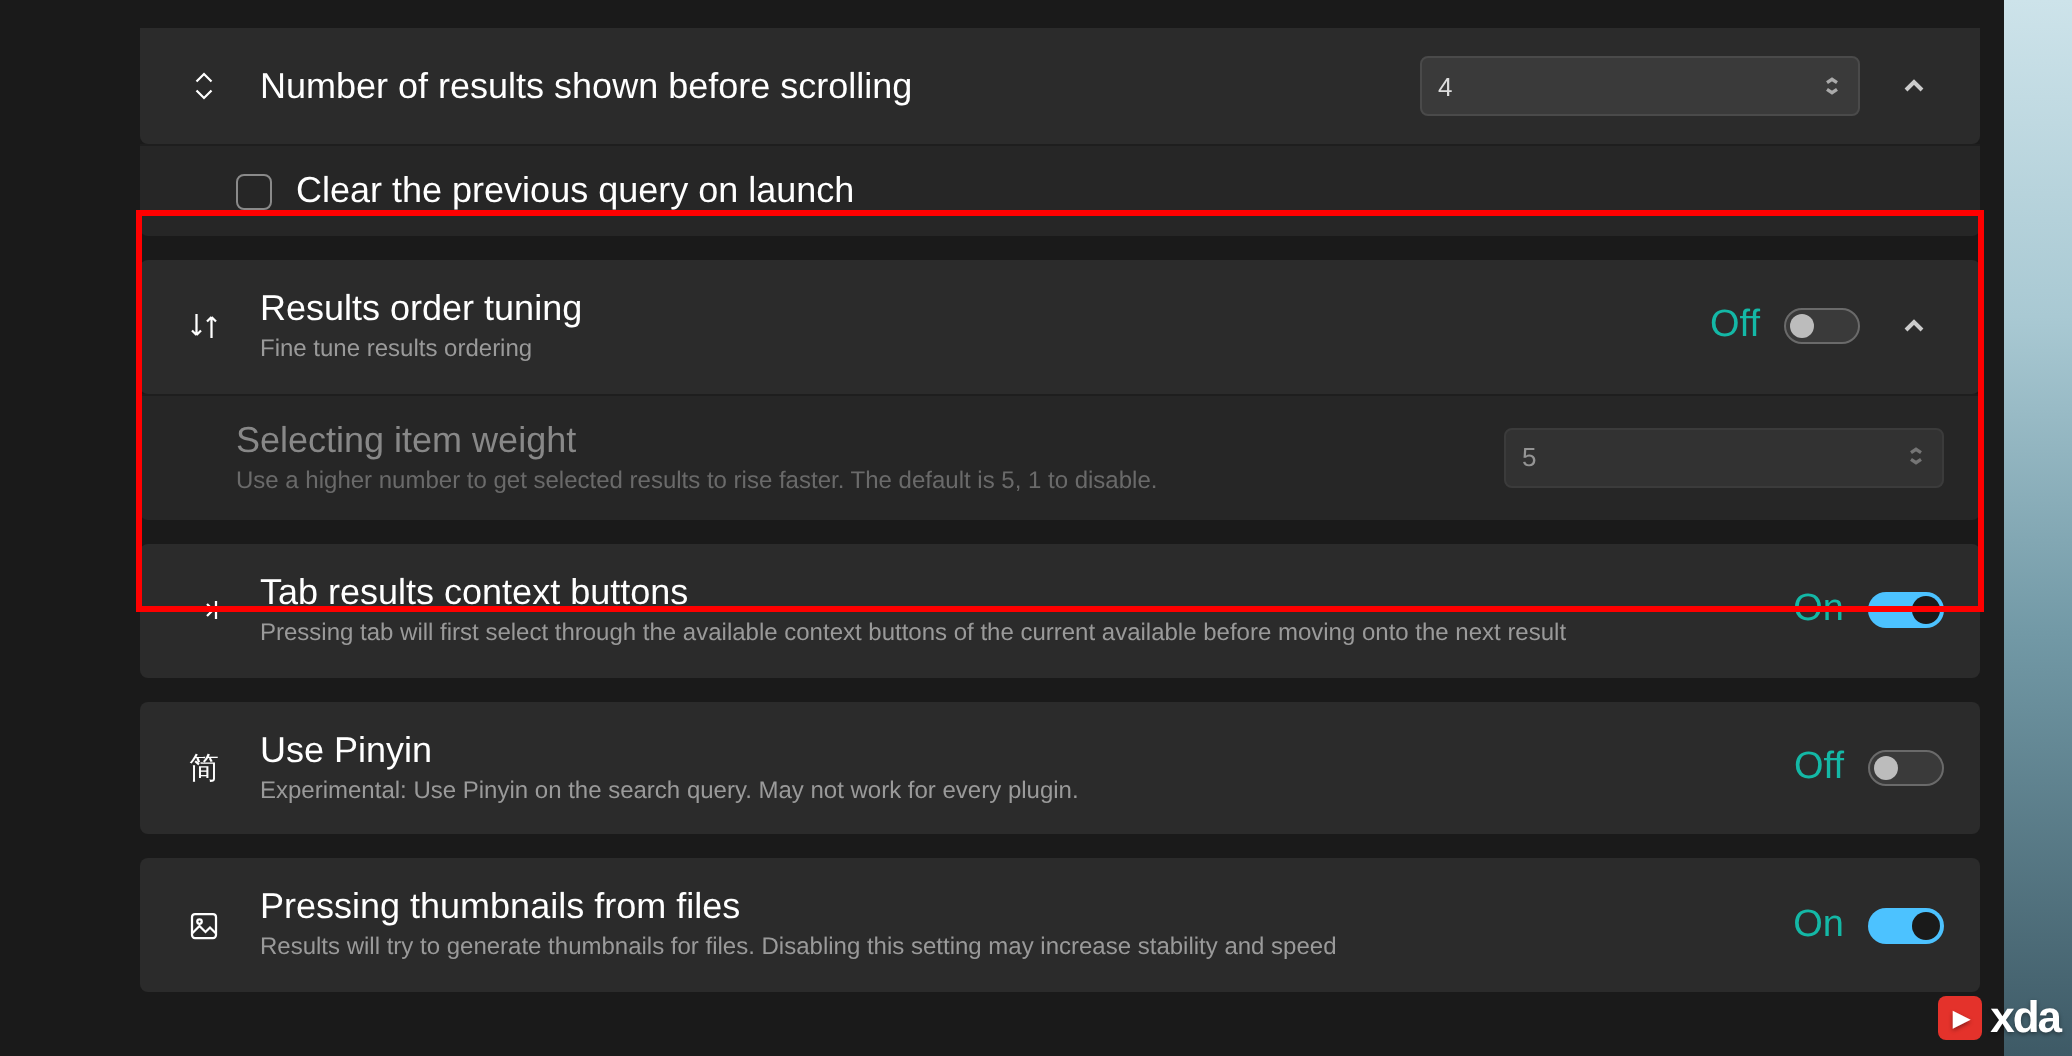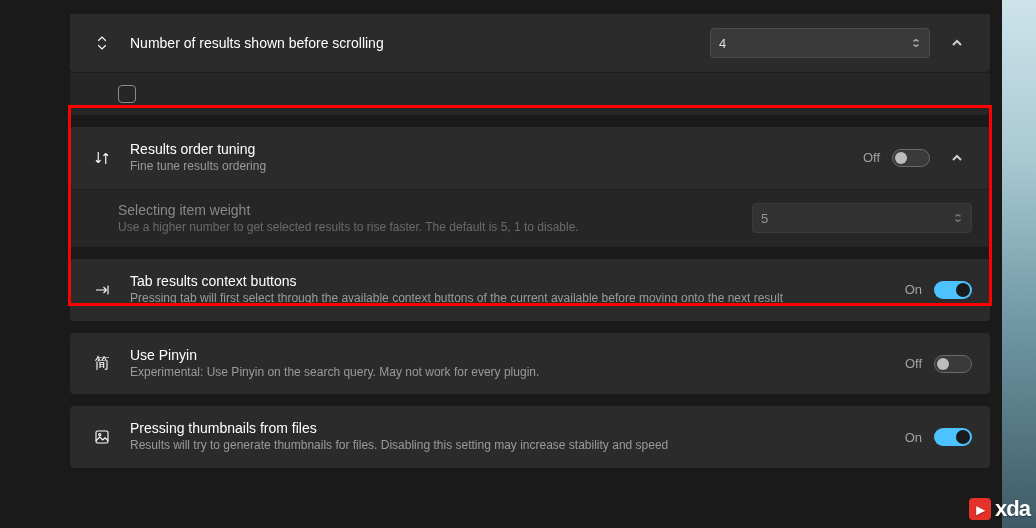--- a/index.html
+++ b/index.html
@@ -39,24 +39,24 @@
     width: 28px;
     display:flex;
     align-items:center;
     justify-content:center;
     flex-shrink:0;
     margin-right: 14px;
     color:#fff;
   }
   .card-icon svg { width:18px; height:18px; stroke:#fff; fill:none; stroke-width:1.5; }
   .title-block { flex: 1; }
-  .title { font-size: 14px; color: #fff; font-weight: 400; }
+  .title { font-size: 18px; color: #fff; font-weight: 400; }
   .desc  { font-size: 12px; color: #9a9a9a; margin-top: 2px; line-height:1.3;}
   .controls { display:flex; align-items:center; gap:12px; margin-left:16px;}
-  .toggle-label { font-size: 13px; color:#a3a3a3; }
+  .toggle-label { font-size: 19px; color:#14b8a6; }
   .toggle {
     width: 38px; height: 18px; border-radius: 10px;
     position: relative; cursor:pointer;
   }
   .toggle.off { background:#3a3a3a; border:1px solid #6a6a6a;}
   .toggle.off::after{
     content:""; position:absolute; left:2px; top:2px;
     width:12px; height:12px; border-radius:50%; background:#bcbcbc;
   }
   .toggle.on { background:#4cc2ff; }
@@ -137,20 +137,23 @@
       <div class="chev">
         <svg viewBox="0 0 12 12">
             <path d="M2 8l4-4 4 4"></path>
           </svg>
       </div>
     </div>
   </div>
 
   <div class="card sub sub-carry" style="padding-left:48px;">
     <div class="checkbox"></div>
+    <div class="title-block">
+      <div class="title">Clear the previous query on launch</div>
+    </div>
   </div>
 
   <div class="card">
     <div class="card-icon">
       <svg viewBox="0 0 24 24">
           <path d="M7 4v14m0 0l-3-3m3 3l3-3M17 20V6m0 0l-3 3m3-3l3 3"></path>
         </svg>
     </div>
     <div class="title-block">
       <div class="title">Results order tuning</div>

